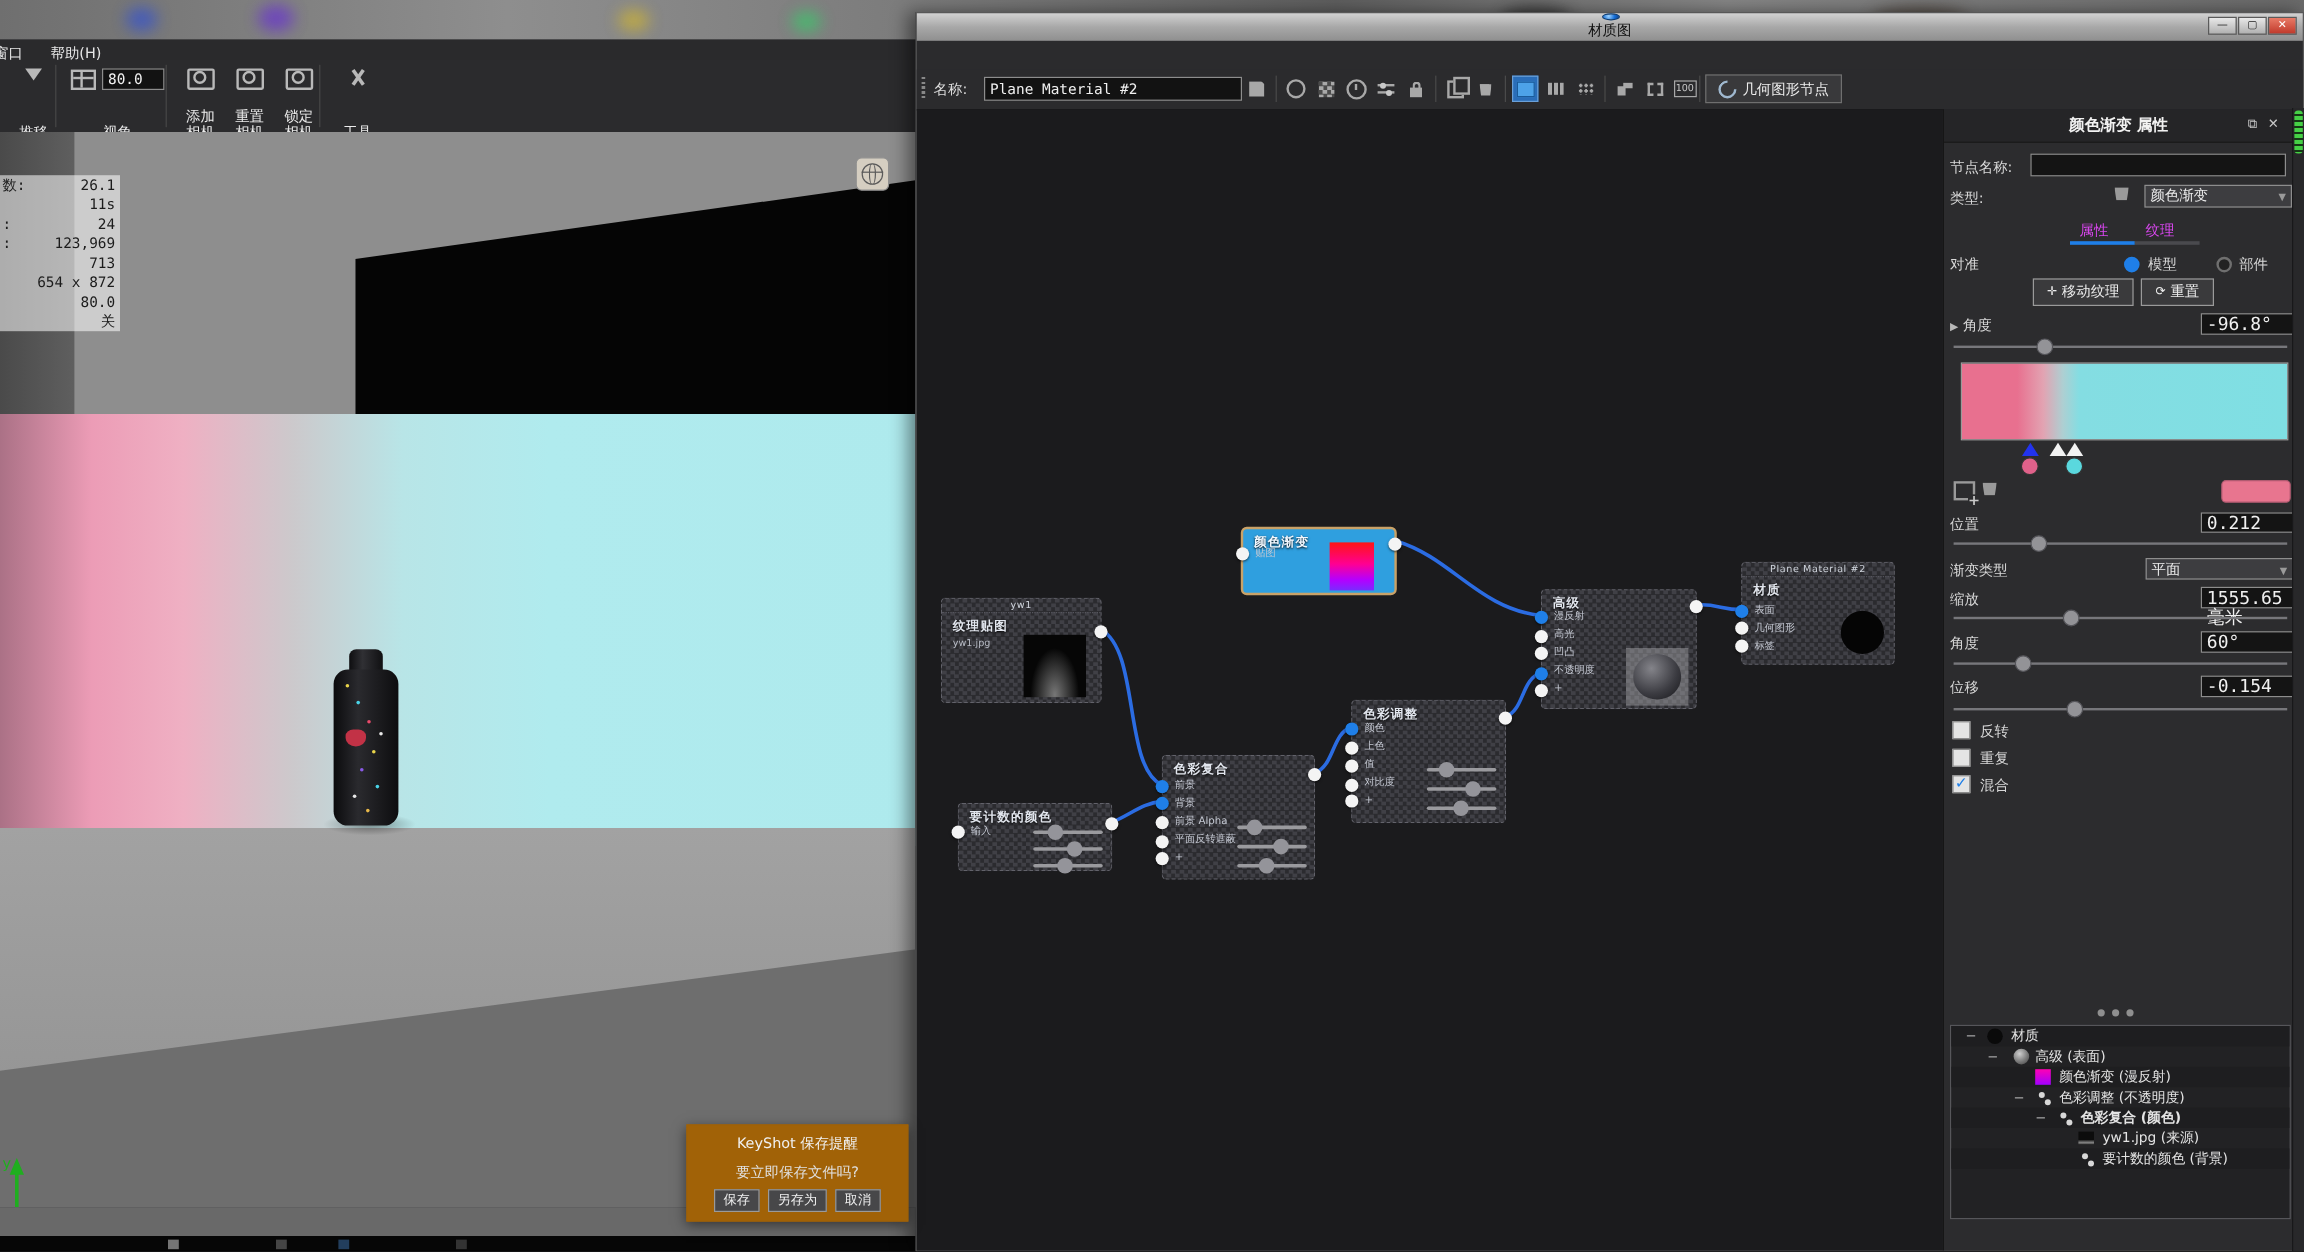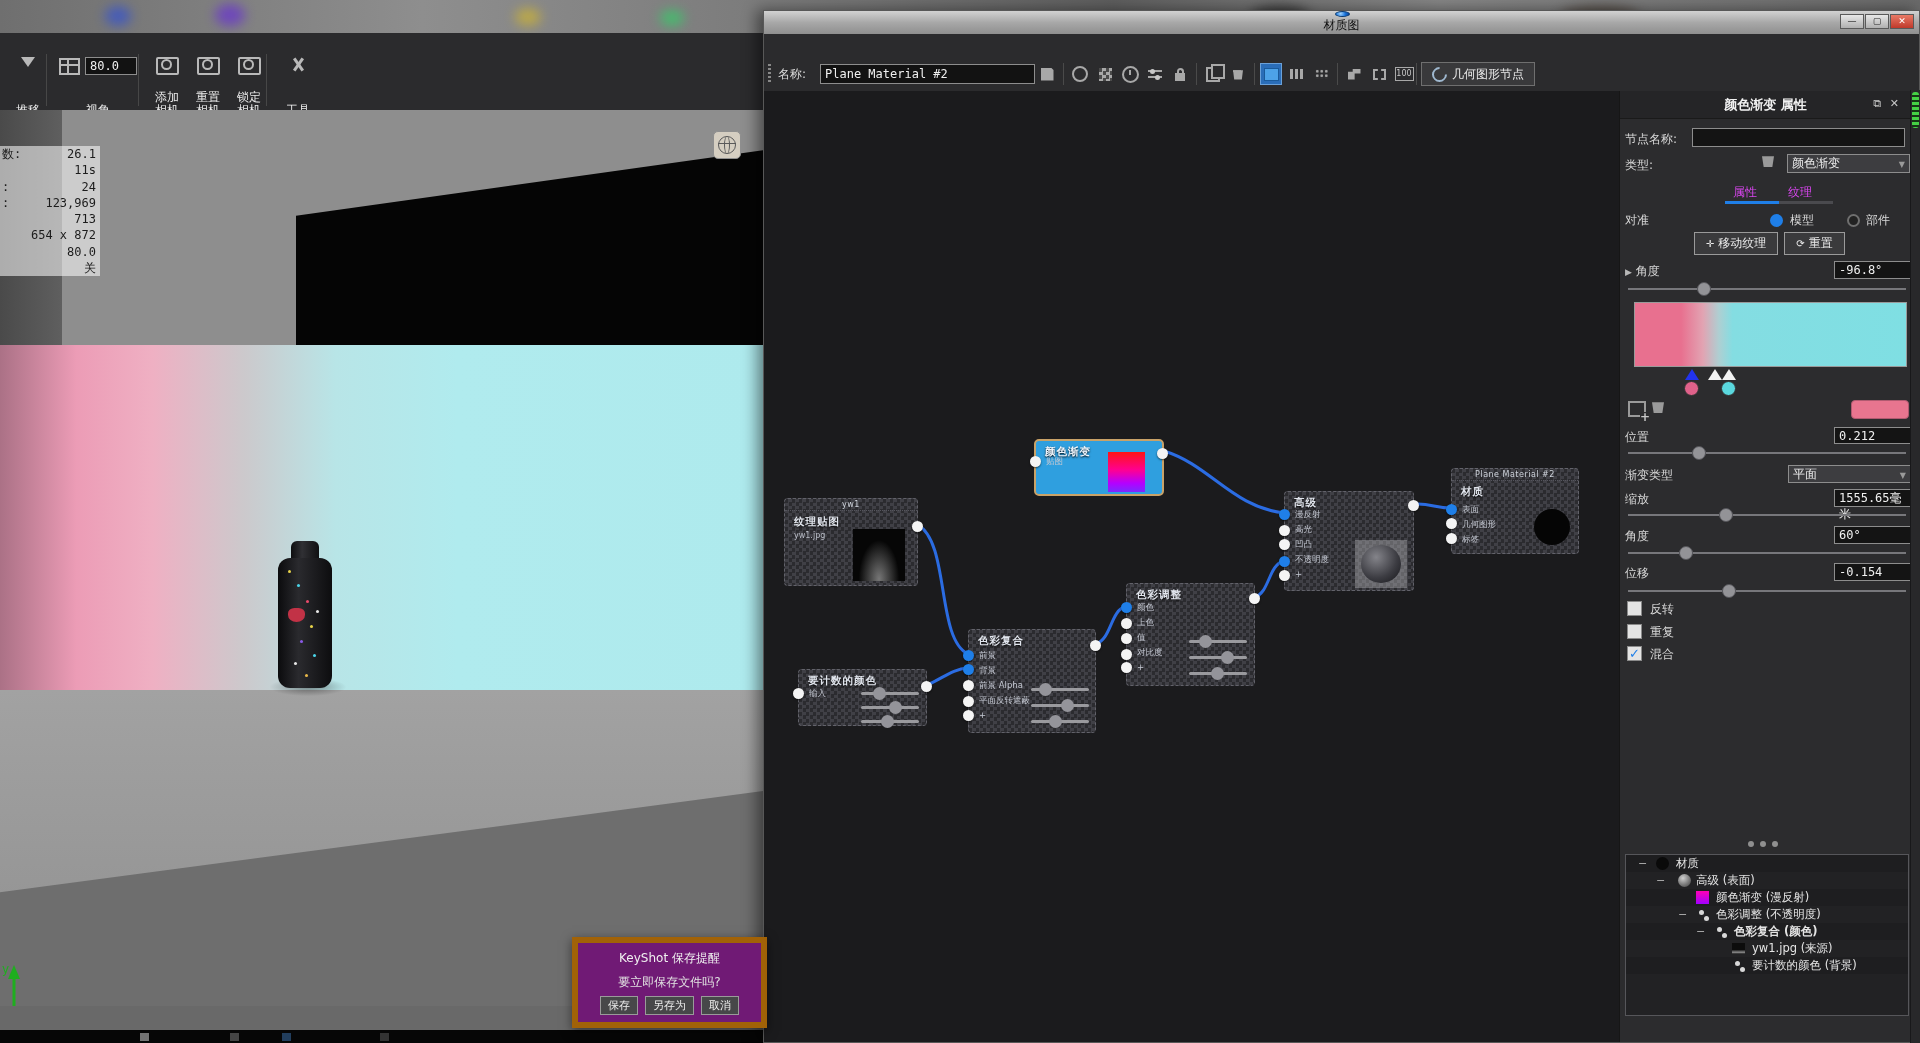--- a/index.html
+++ b/index.html
@@ -44,21 +44,21 @@
   #stats-panel{left:0;top:36px;width:100px;background:rgba(255,255,255,.55);font-family:"DejaVu Sans Mono",monospace;}
   .stat-row{display:flex;justify-content:space-between;font-size:12px;color:#1c1c1c;line-height:16.3px;padding:0 4px 0 2px;}
   #globe-btn{left:713px;top:21px;width:26px;height:26px;background:#d5cec1;border:1px solid #8f8f8f;border-radius:5px;display:flex;align-items:center;justify-content:center;}
   .globe{width:16px;height:16px;border:1.5px solid #5a5a5a;border-radius:50%;position:relative;}
   .globe::before{content:'';position:absolute;left:-1px;right:-1px;top:5.5px;height:1.5px;background:#5a5a5a;}
   .globe::after{content:'';position:absolute;left:5px;top:-1px;bottom:-1px;width:4px;border-left:1.5px solid #5a5a5a;border-right:1.5px solid #5a5a5a;border-radius:50%;}
   #left-bottom-strip{left:0;top:973px;width:763px;height:24px;background:#696969;}
   #taskbar{left:0;top:997px;width:763px;height:13px;background:#060606;}
   .tb-ic{position:absolute;top:3px;width:9px;height:8px;opacity:.55;}
   
-  #save-dialog{left:572px;top:937px;width:183px;height:79px;background:#701a75;border:6px solid #a16207;box-shadow:0 3px 10px rgba(0,0,0,.5);z-index:30;}
+  #save-dialog{left:572px;top:937px;width:183px;height:79px;background:#a16207;border:1px solid #a16207;box-shadow:0 3px 10px rgba(0,0,0,.5);z-index:30;}
   #save-dialog .dlg-title{text-align:center;color:#f0f0f0;font-size:12px;margin-top:7px;}
   #save-dialog .dlg-msg{text-align:center;color:#e0e0e0;font-size:12px;margin-top:7px;}
   .dlg-btns{position:absolute;left:0;right:0;bottom:7px;display:flex;justify-content:center;gap:7px;}
   .dlg-btn{background:#474749;border:1px solid #9a9a9a;color:#efefef;font-size:11px;padding:2px 7px;line-height:13px;}
   
   #mat-win{left:763px;top:10px;width:1157px;height:1033px;background:#2b2b2d;border:1px solid #585858;box-shadow:-6px 0 14px rgba(0,0,0,.45);box-sizing:border-box;}
   #mat-titlebar{left:0;top:0;width:1155px;height:23px;background:linear-gradient(#d2d2d2,#a8a8a8 50%,#8f8f8f);display:flex;align-items:center;flex-direction:column;}
   .ks-logo{width:15px;height:15px;border-radius:50%;background:radial-gradient(circle at 35% 35%,#9fd4ff,#1670d8 55%,#0b3f8f);margin:0 5px 0 6px;border:1px solid #0a3a70;box-sizing:border-box;}
   #mat-title-text{font-size:12px;color:#101010;}
   .win-btn{position:absolute;top:3px;width:24px;height:15px;background:linear-gradient(#e8e8e8,#b0b0b0);border:1px solid #5a5a5a;font-size:9px;line-height:13px;text-align:center;color:#222;box-sizing:border-box;}
@@ -108,21 +108,21 @@
   .preview-grad{position:absolute;background:linear-gradient(180deg,#ff1414,#ff0092 45%,#b400ff 78%,#7a2bff);}
   .preview-spherebox{position:absolute;background:rgba(170,170,176,.45);display:flex;align-items:center;justify-content:center;}
   .sphere{width:40px;height:38px;border-radius:50%;background:radial-gradient(circle at 38% 32%,#84848a,#3c3c42 58%,#1c1c20 92%);}
   .preview-blackcircle{position:absolute;width:36px;height:36px;border-radius:50%;background:#050505;}
   
   #props{left:855px;top:80px;width:292px;height:951px;background:#2c2c2e;border-left:1px solid #161616;box-sizing:border-box;}
   #props-header{position:absolute;left:0;top:0;width:100%;height:27px;background:#252527;border-bottom:1px solid #1a1a1a;}
   #props-title{text-align:center;font-size:13px;font-weight:bold;color:#f2f2f2;line-height:27px;}
   .hdr-ic{position:absolute;top:7px;color:#c8c8c8;font-size:11px;line-height:12px;}
   .prop-lbl{position:absolute;color:#d8d8d8;font-size:12px;white-space:nowrap;}
-  .num-input{position:absolute;background:#141414;border:1px solid #8d8d8d;color:#f0f0f0;font-size:12px;line-height:16px;padding:0 4px;font-family:"DejaVu Sans Mono",monospace;box-sizing:border-box;}
+  .num-input{position:absolute;background:#141414;border:1px solid #8d8d8d;color:#f0f0f0;font-size:15px;line-height:16px;padding:0 4px;font-family:"DejaVu Sans Mono",monospace;box-sizing:border-box;}
   .dropdown{position:absolute;background:#3d3d40;border:1px solid #8d8d8d;color:#ececec;font-size:12px;line-height:16px;padding:0 4px;box-sizing:border-box;}
   .dropdown::after{content:'▼';position:absolute;right:4px;top:2px;font-size:8px;color:#9a9a9a;}
   .slider{position:absolute;height:2px;background:#77777b;}
   .knob{position:absolute;top:-6px;width:14px;height:14px;border-radius:50%;background:#939397;border:1px solid #55555a;box-sizing:border-box;}
   .tab{position:absolute;color:#d946ef;font-size:12px;}
   .tab-under{position:absolute;height:3px;}
   .radio{position:absolute;width:13px;height:13px;border-radius:50%;border:2px solid #6f6f6f;box-sizing:border-box;background:#222;}
   .radio.sel{background:#1f7fe8;border-color:#1f7fe8;}
   .pbtn{position:absolute;background:#3a3a3c;border:1px solid #9a9a9a;color:#ececec;font-size:12px;display:flex;align-items:center;justify-content:center;gap:4px;box-sizing:border-box;}
   .checkbox{position:absolute;width:15px;height:15px;background:#e4e4e4;border:1px solid #8a8a8a;box-sizing:border-box;text-align:center;font-size:13px;line-height:13px;color:#1f7fe8;font-weight:bold;}
@@ -162,20 +162,24 @@
     <div class="blob" style="left:105px;top:6px;width:26px;height:20px;background:#3a55c8;"></div>
     <div class="blob" style="left:215px;top:4px;width:30px;height:22px;background:#6a3ac8;"></div>
     <div class="blob" style="left:515px;top:8px;width:26px;height:18px;background:#c8b03a;"></div>
     <div class="blob" style="left:660px;top:10px;width:24px;height:16px;background:#3ac86a;"></div>
     <div class="blob" style="left:1250px;top:6px;width:60px;height:20px;background:#2a2a2a;"></div>
     <div class="blob" style="left:1560px;top:6px;width:80px;height:20px;background:#4a4038;"></div>
   </div>
 
   <div class="abs" id="left-win">
 
+    <div class="abs" id="left-menubar" style="padding-left:0;">
+      <span class="menu-item" style="margin-left:-14px;">窗口</span>
+      <span class="menu-item">帮助(H)</span>
+    </div>
 
     <div class="abs" id="left-toolbar">
       <div class="tb-group" style="left:0;width:44px;">
         <div class="icon-arrow-down"></div>
         <div class="tb-label">推移</div>
       </div>
       <div class="tb-sep" style="left:46px;"></div>
       <div class="tb-group" style="left:48px;width:88px;">
         <div style="display:flex;align-items:center;gap:5px;">
           <div class="grid-ic"></div>

